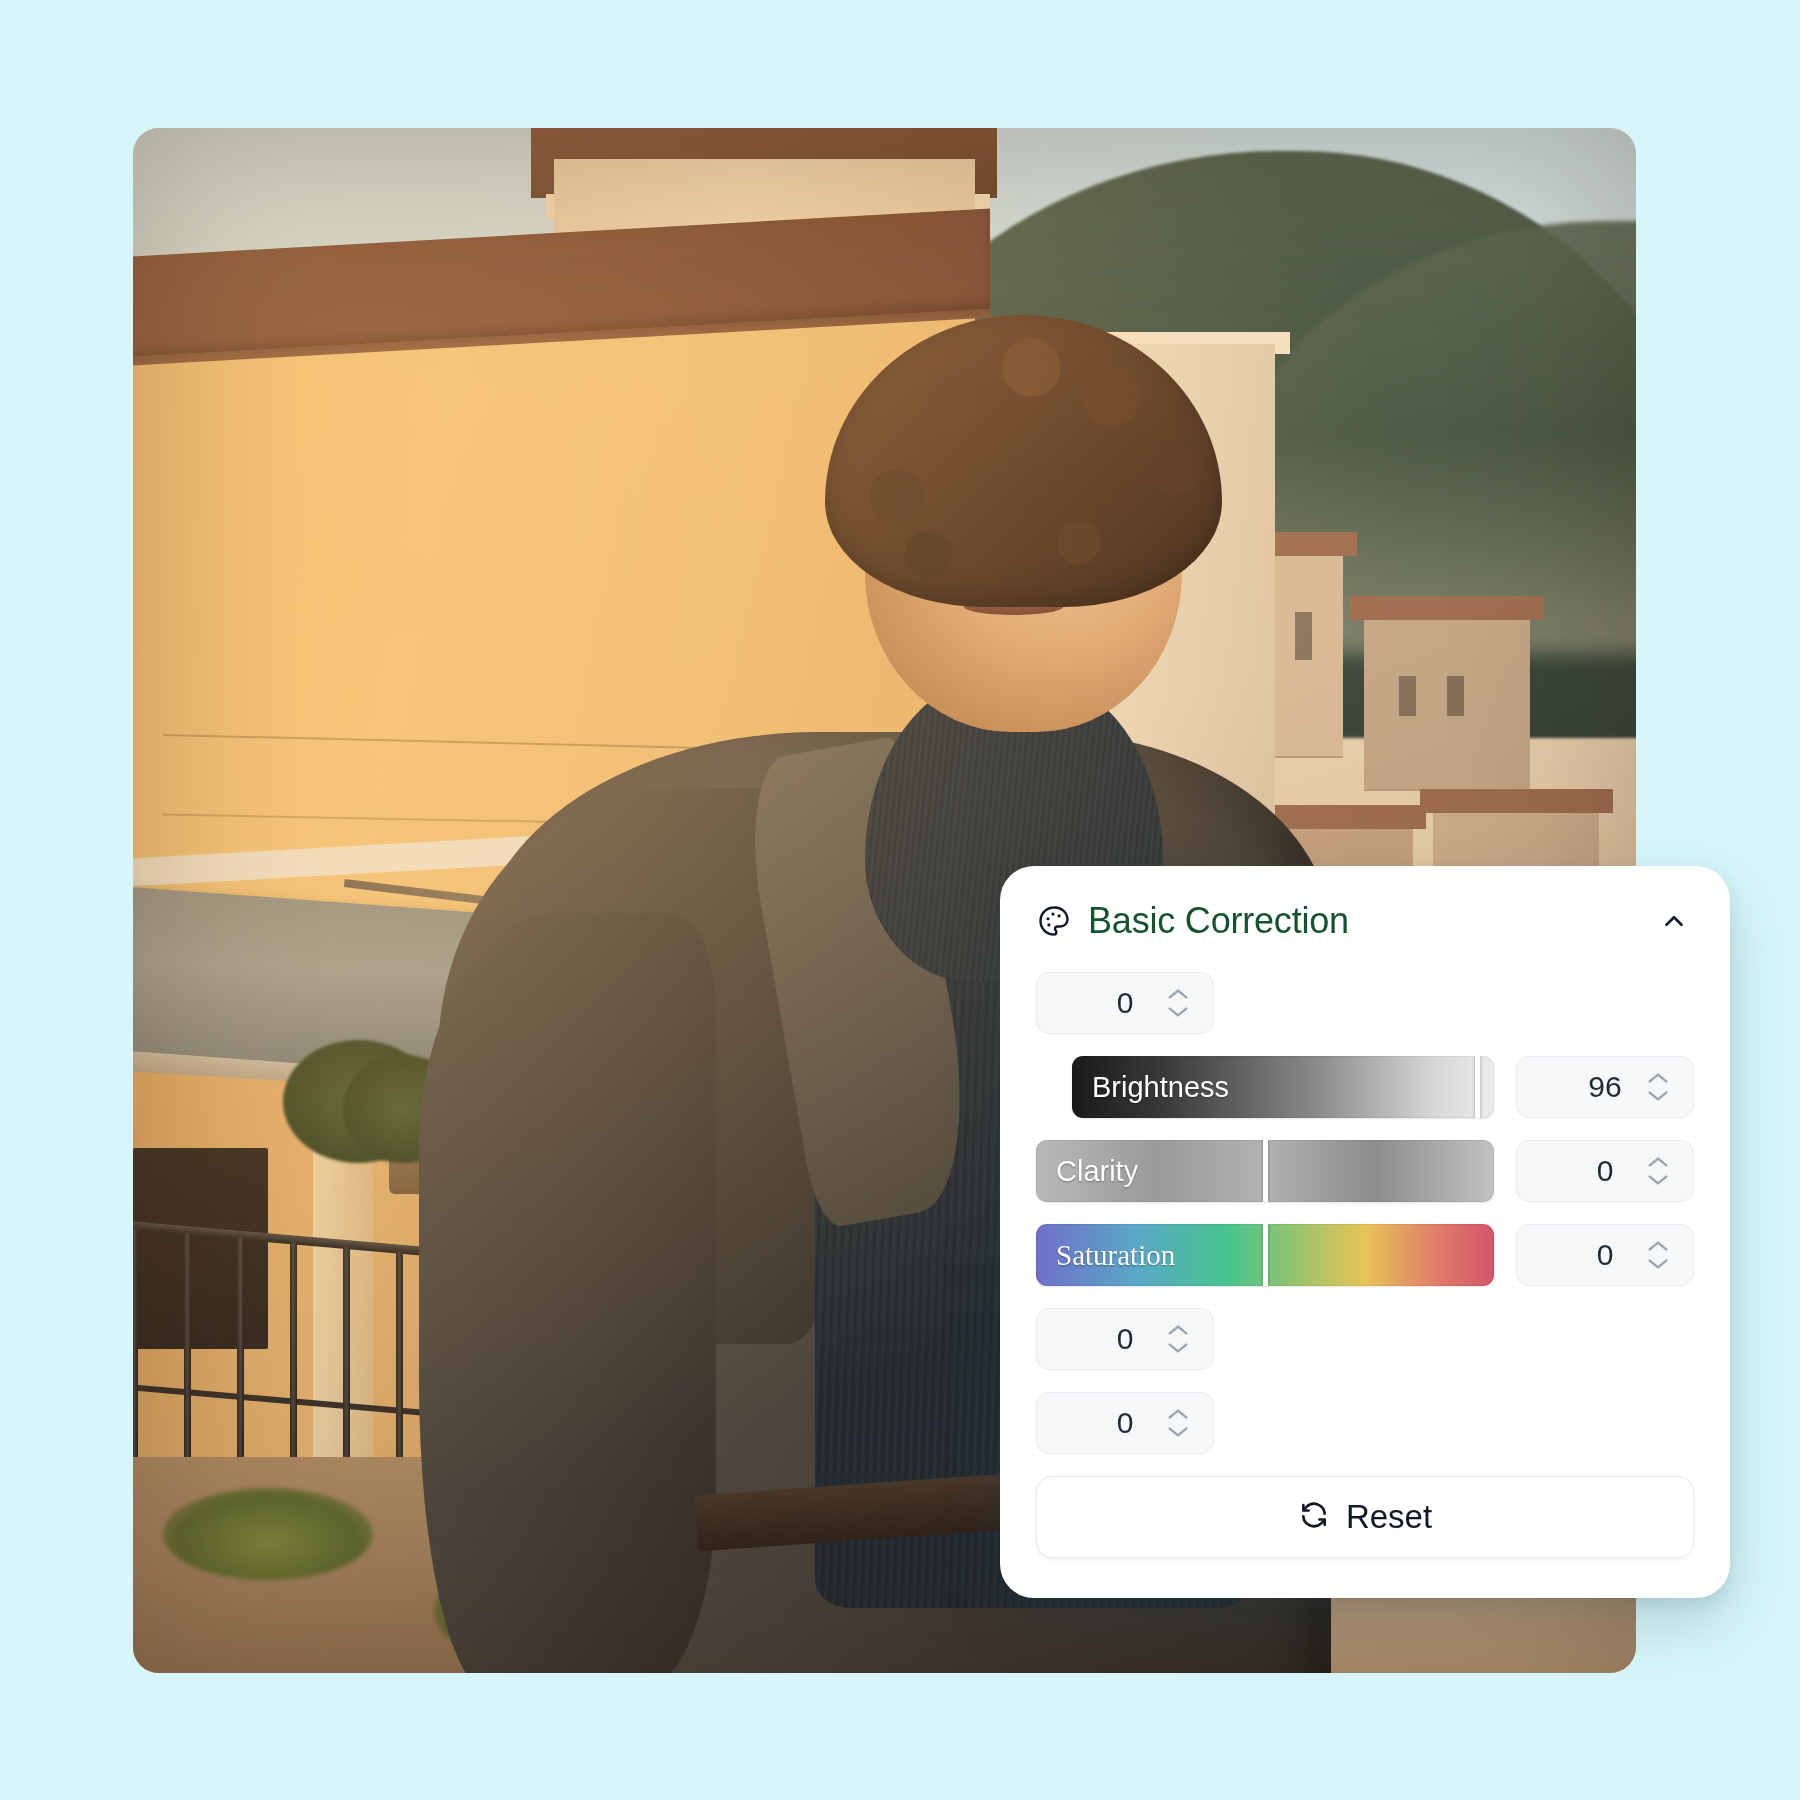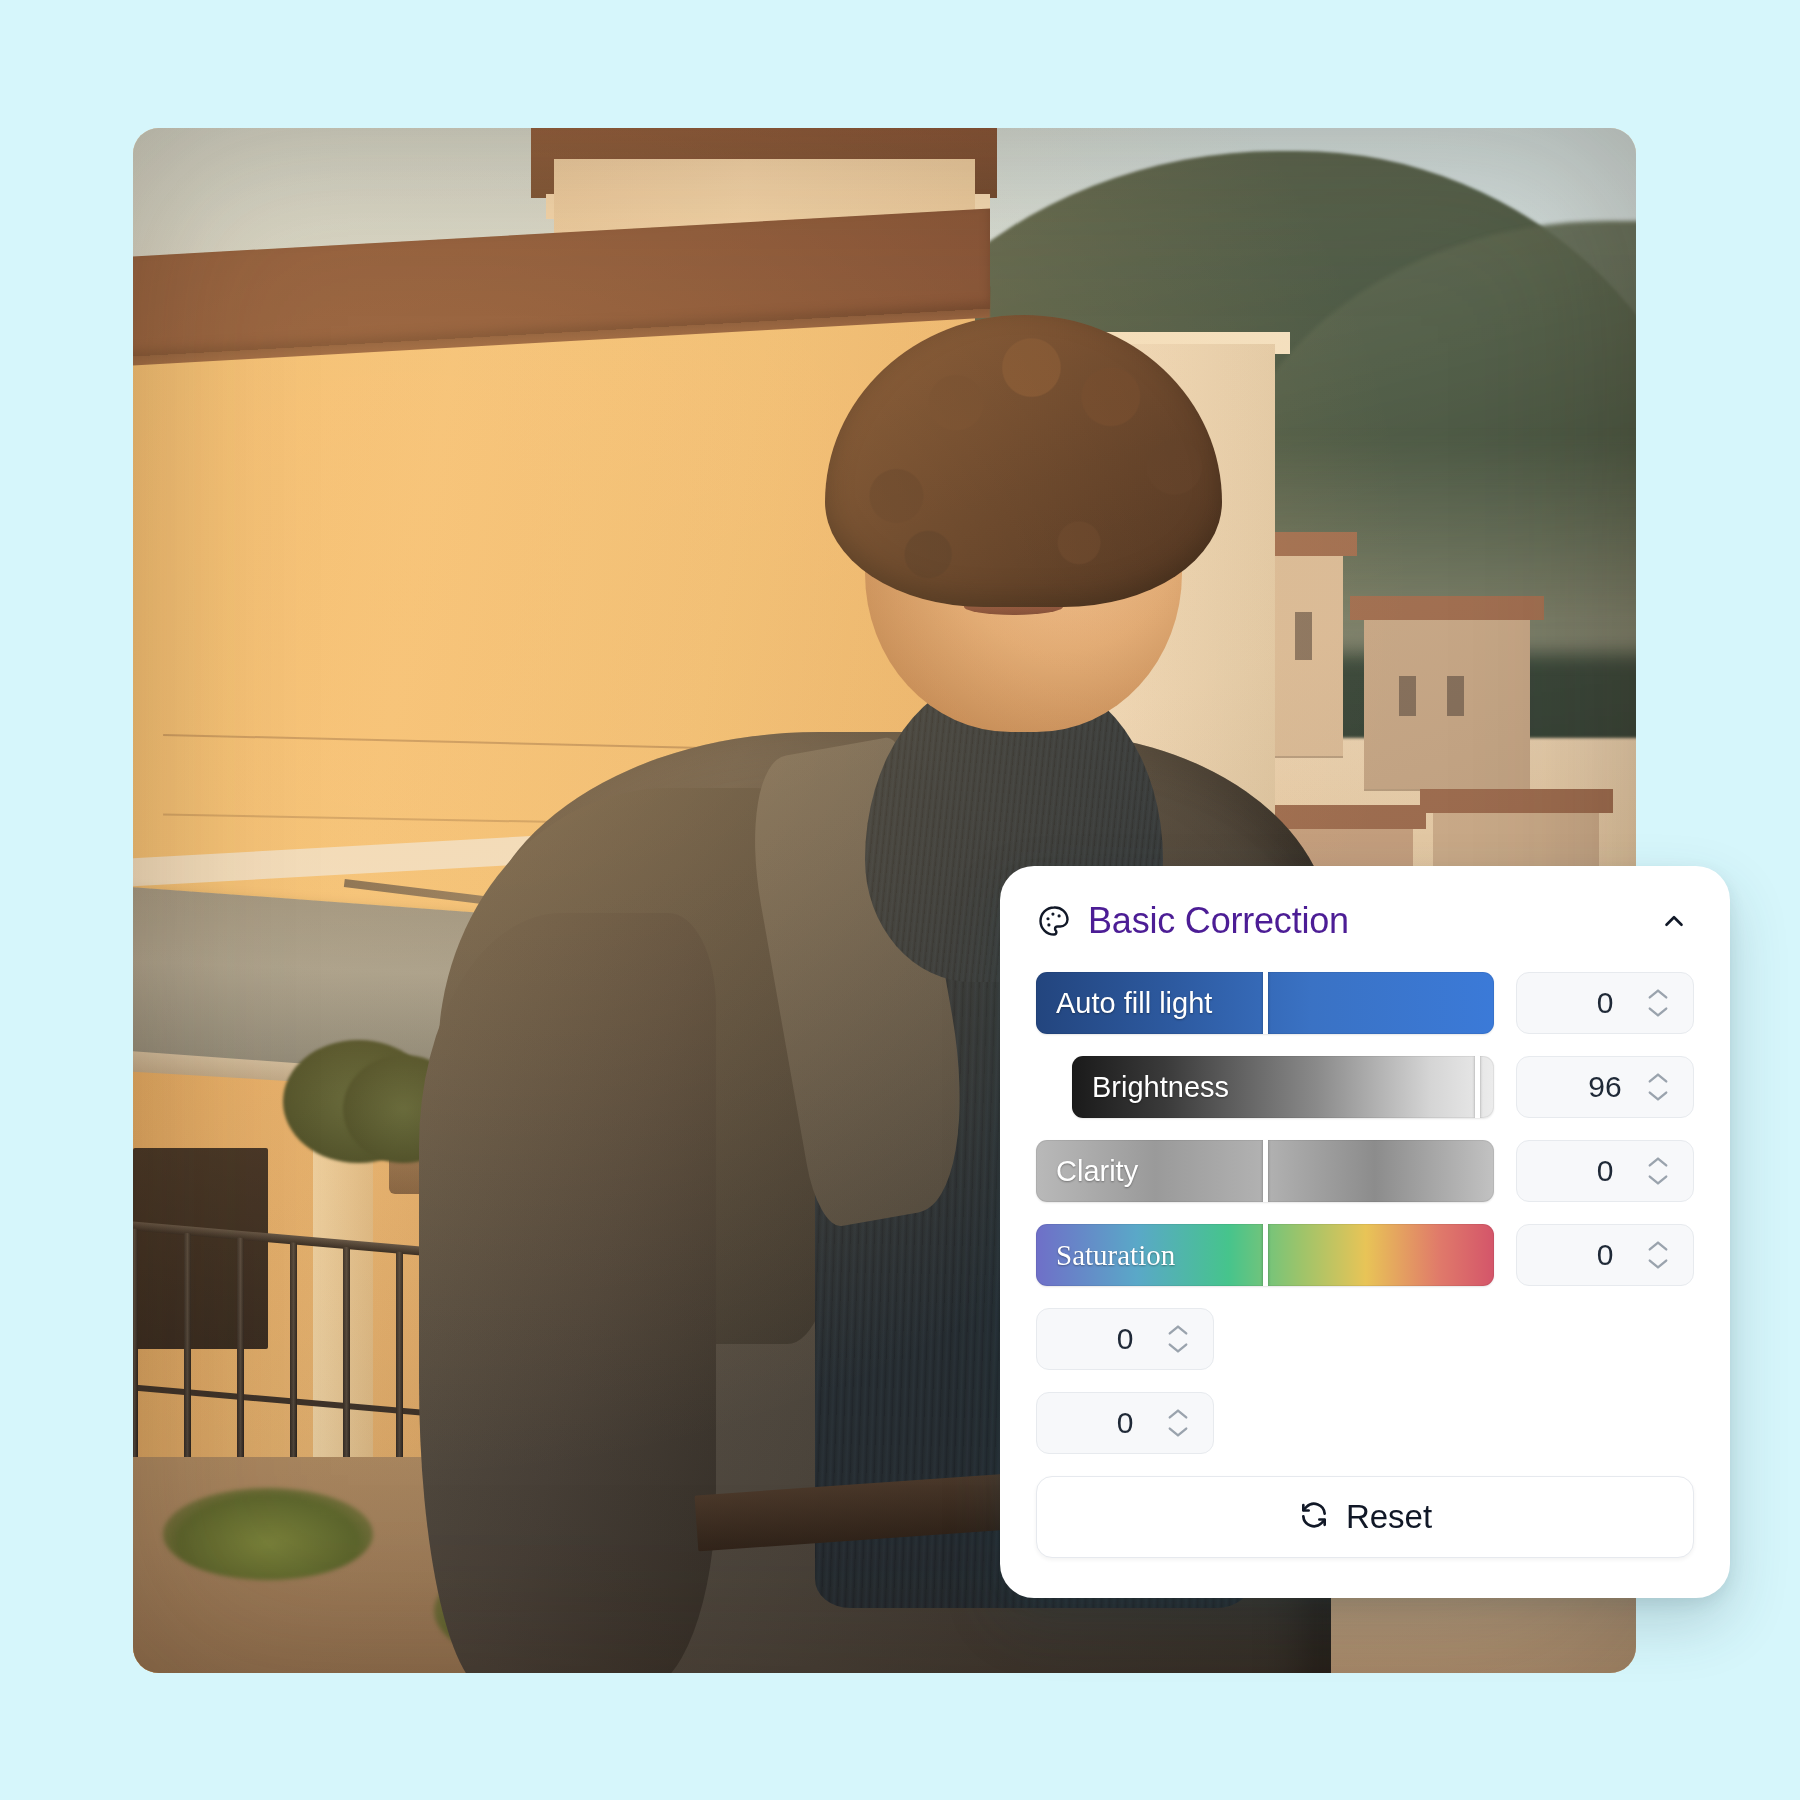--- a/index.html
+++ b/index.html
@@ -449,21 +449,21 @@
   .panel-header {
     display: flex;
     align-items: center;
     gap: 16px;
     margin-bottom: 30px;
   }
   .palette-icon { width: 36px; height: 36px; flex: 0 0 auto; }
   .panel-title {
     font-size: 36px;
     font-weight: 500;
-    color: #4c1d95;
+    color: #14532d;
     letter-spacing: -.2px;
     flex: 1;
   }
   .chevron-btn {
     width: 40px; height: 40px;
     display: flex; align-items: center; justify-content: center;
     cursor: pointer;
   }
 
   .slider-row {
@@ -694,24 +694,20 @@
     <span class="panel-title">Basic Correction</span>
     <span class="chevron-btn">
       <svg viewBox="0 0 24 24" width="30" height="30" fill="none">
         <path d="M6 15l6-6 6 6" stroke="#111827" stroke-width="2.1" stroke-linecap="round" stroke-linejoin="round"></path>
       </svg>
     </span>
   </div>
 
   <div id="sliders-container">
       <div class="slider-row">
-        <div class="slider-track" style="background: linear-gradient(90deg, rgb(35, 69, 126) 0%, rgb(45, 90, 160) 30%, rgb(58, 114, 196) 60%, rgb(59, 122, 216) 100%);">
-          <span class="slider-label">Auto fill light</span>
-          <span class="slider-thumb" style="left: calc(50% - 2px);"></span>
-        </div>
         <div class="num-box">
           <span class="num-val">0</span>
           <span class="stepper">
             <svg viewBox="0 0 16 9" width="22" height="13" fill="none">
               <path d="M2 7l6-5 6 5" stroke="#9aa3ad" stroke-width="1.7" stroke-linecap="round" stroke-linejoin="round"></path>
             </svg>
             <svg viewBox="0 0 16 9" width="22" height="13" fill="none">
               <path d="M2 2l6 5 6-5" stroke="#9aa3ad" stroke-width="1.7" stroke-linecap="round" stroke-linejoin="round"></path>
             </svg>
           </span>

